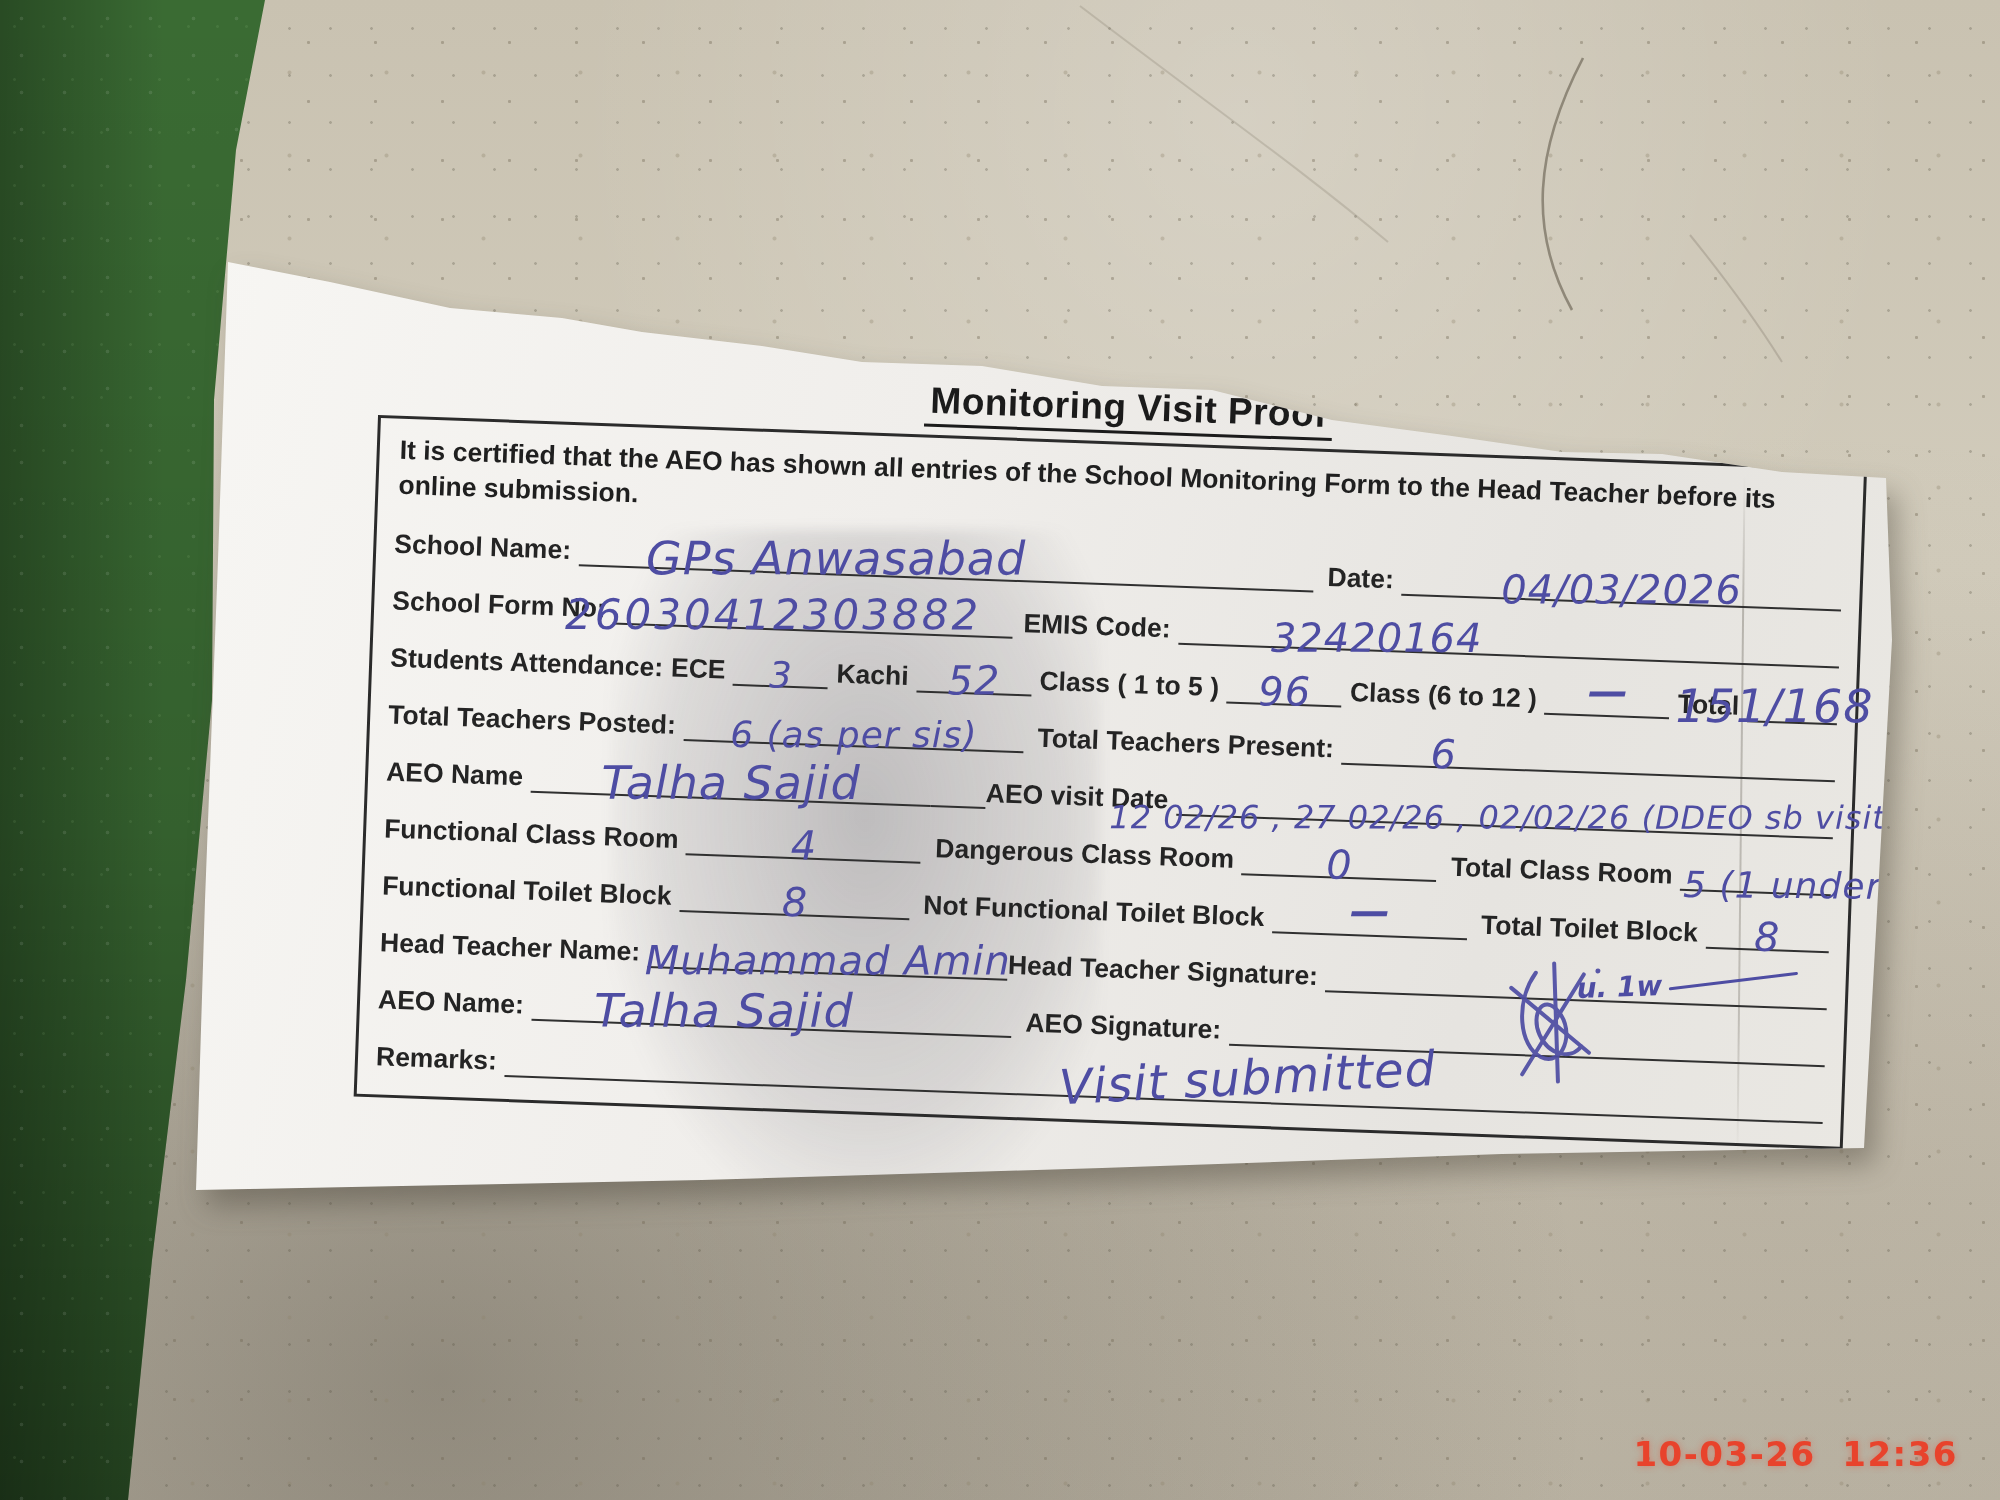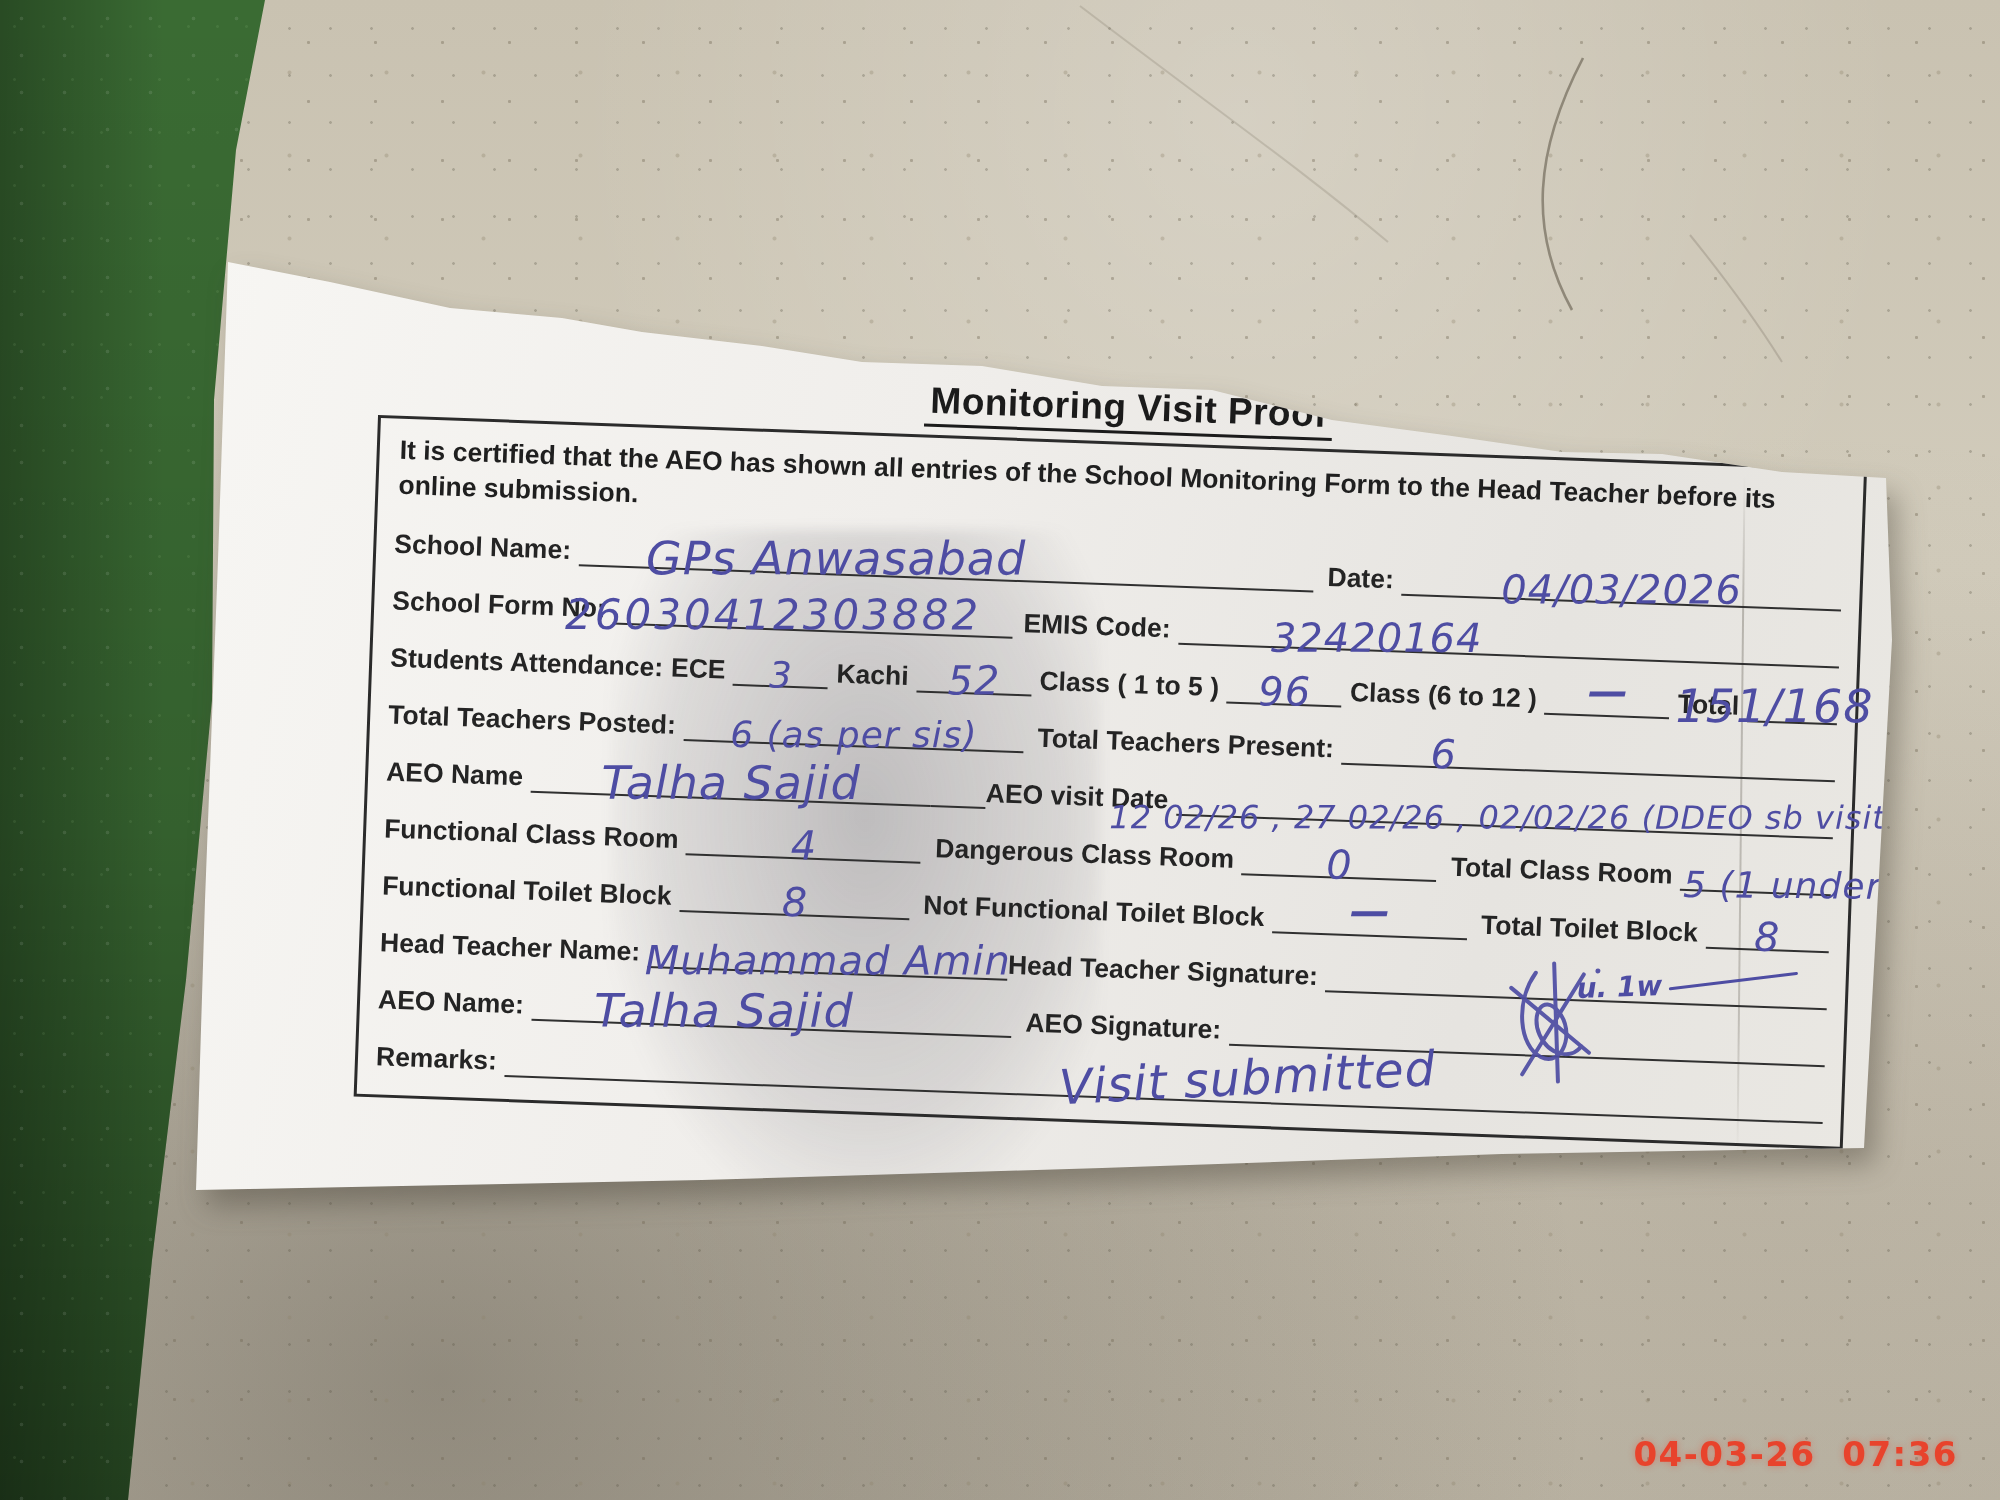--- a/index.html
+++ b/index.html
@@ -282,13 +282,13 @@
           <span class="line grow">
             <span class="hw remark">Visit submitted</span>
           </span>
         </div>
 
       </div>
     </div>
   </div>
 </div>
 
-<div class="timestamp">04-03-26  07:36</div>
+<div class="timestamp">10-03-26  12:36</div>
 
 </body></html>

